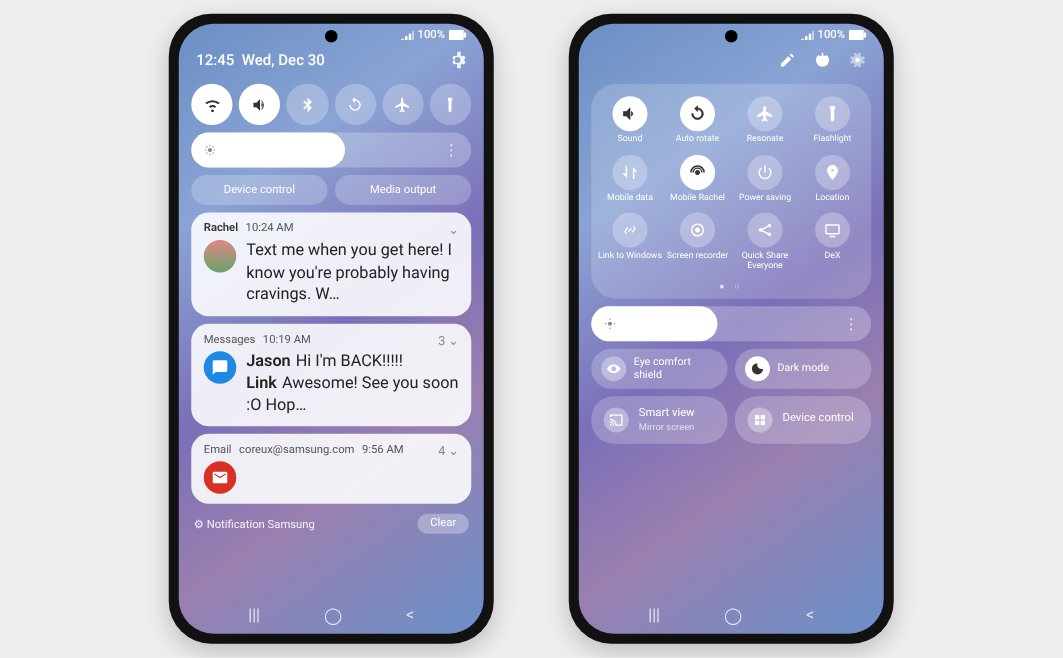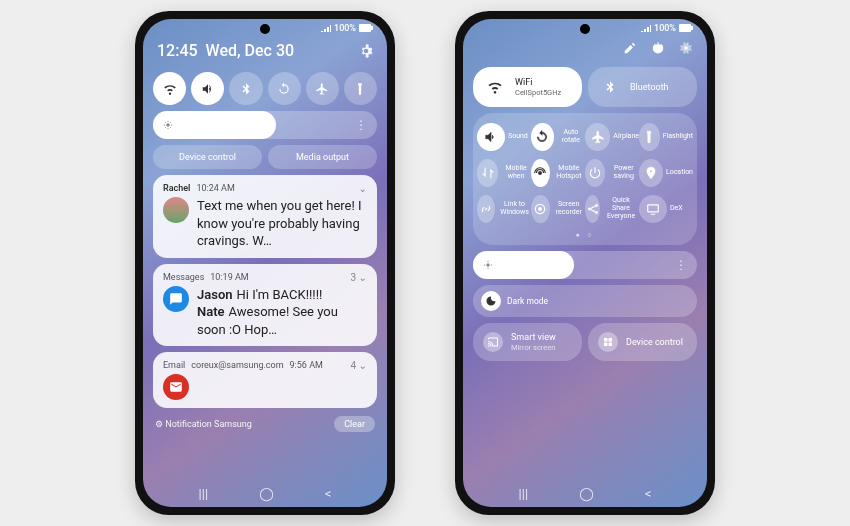--- a/index.html
+++ b/index.html
@@ -3,21 +3,21 @@
 <meta charset="utf-8">
 <style>
 *{box-sizing:border-box;margin:0;padding:0;font-family:-apple-system,BlinkMacSystemFont,"Segoe UI",Roboto,sans-serif}
 body{background:#eee;width:850px;height:526px;display:flex;justify-content:center;align-items:center;gap:60px}
 .phone{width:260px;height:504px;background:#111;border-radius:34px;padding:8px;position:relative;box-shadow:0 6px 20px rgba(0,0,0,.2)}
 .screen{width:100%;height:100%;border-radius:28px;overflow:hidden;position:relative;background:linear-gradient(145deg,#6b8fc4 0%,#8aa3d4 25%,#7b6fb8 50%,#9a7fb0 70%,#6a90c8 100%)}
 .cam{position:absolute;top:5px;left:50%;transform:translateX(-50%);width:10px;height:10px;background:#000;border-radius:50%;z-index:10}
 .status{display:flex;justify-content:flex-end;align-items:center;gap:3px;padding:4px 14px 2px;font-size:9px;color:#fff;font-weight:500}
 .content{padding:0 10px}
 .hdr{display:flex;justify-content:space-between;align-items:center;padding:6px 4px}
-.time-date{font-size:16px;color:#fff;font-weight:500}
+.time-date{font-size:12px;color:#fff;font-weight:500}
 .hdr-icons{display:flex;gap:14px}
 .ic{width:14px;height:14px;display:flex;align-items:center;justify-content:center}
 .tog-row{display:flex;gap:5px;margin:6px 0}
 .tog{flex:1;aspect-ratio:1;border-radius:50%;display:flex;align-items:center;justify-content:center;background:rgba(255,255,255,.25)}
 .tog.on{background:#fff}
 .tog svg{width:14px;height:14px}
 .slider{background:rgba(255,255,255,.25);border-radius:16px;height:28px;display:flex;align-items:center;position:relative;margin:6px 0}
 .slider-fill{background:#fff;border-radius:16px;height:100%;display:flex;align-items:center;padding-left:10px}
 .slider-dots{position:absolute;right:10px;color:rgba(255,255,255,.8);font-size:12px}
 .btn-row{display:flex;gap:6px;margin:6px 0}
@@ -37,21 +37,21 @@
 .qs-row{display:flex;gap:6px;margin:6px 0}
 .qs-tile{flex:1;background:rgba(255,255,255,.22);border-radius:18px;padding:8px 10px;display:flex;align-items:center;gap:8px}
 .qs-tile.on{background:#fff}
 .qs-ic{width:24px;height:24px;border-radius:50%;display:flex;align-items:center;justify-content:center;flex-shrink:0}
 .qs-txt{font-size:9px;line-height:1.2}
 .qs-tile.on .qs-txt{color:#222}
 .qs-tile:not(.on) .qs-txt{color:#fff}
 .qs-sub{font-size:7.5px;opacity:.7}
 .grid-panel{background:rgba(255,255,255,.18);border-radius:20px;padding:10px 4px 6px;margin:6px 0}
 .grid-row{display:flex;justify-content:space-around;margin-bottom:8px}
-.grid-item{display:flex;flex-direction:row;align-items:center;gap:3px;width:25%}
+.grid-item{display:flex;flex-direction:column;align-items:center;gap:3px;width:25%}
 .grid-circ{width:28px;height:28px;border-radius:50%;background:rgba(255,255,255,.28);display:flex;align-items:center;justify-content:center}
 .grid-circ.on{background:#fff}
 .grid-lbl{font-size:7px;color:#fff;text-align:center;line-height:1.1}
 .dots-ind{text-align:center;font-size:7px;color:rgba(255,255,255,.7);letter-spacing:3px}
 .disp-row{display:flex;gap:6px;margin:6px 0}
 .disp-pill{flex:1;background:rgba(255,255,255,.22);border-radius:16px;padding:6px 8px;display:flex;align-items:center;gap:6px;font-size:8.5px;color:#fff}
 .disp-circ{width:20px;height:20px;border-radius:50%;background:rgba(255,255,255,.35);display:flex;align-items:center;justify-content:center;flex-shrink:0}
 .disp-circ.on{background:#fff}
 .bot-tile{flex:1;background:rgba(255,255,255,.22);border-radius:18px;padding:9px 10px;display:flex;align-items:center;gap:8px}
 .bot-txt{font-size:9px;color:#fff;line-height:1.2}
@@ -148,21 +148,21 @@
           </div>
     <div class="card-exp"><span>3</span>&nbsp;<span>⌄</span></div>
     <div class="notif-body">
      <div class="avatar" style="background:#1e88e5;display:flex;align-items:center;justify-content:center">
               <svg width="14" height="14" viewBox="0 0 24 24">
                 <path fill="#fff" d="M20 2H4a2 2 0 00-2 2v18l4-4h14a2 2 0 002-2V4a2 2 0 00-2-2z"></path>
               </svg>
             </div>
      <div class="notif-txt">
       <div><span class="sender">Jason</span><span>Hi I'm BACK!!!!!</span></div>
-      <div><span class="sender">Nate</span><span>Awesome! See you soon :O Hop…</span></div>
+      <div><span class="sender">Link</span><span>Awesome! See you soon :O Hop…</span></div>
      </div>
     </div>
    </div>
 
    <div class="card">
     <div class="card-hdr">
             <span>Email</span>
             <span>coreux@samsung.com</span>
             <span>9:56 AM</span>
           </div>
@@ -216,41 +216,20 @@
               </svg>
             </div>
      <div class="ic">
               <svg viewBox="0 0 24 24" width="14" height="14">
                 <circle cx="12" cy="12" r="3" fill="#fff"></circle>
                 <path fill="#fff" d="M19 12l3 2-1 3-3-1-2 2 1 3-3 1-2-3-2 3-3-1 1-3-2-2-3 1-1-3 3-2-3-2 1-3 3 1 2-2-1-3 3-1 2 3 2-3 3 1-1 3 2 2 3-1 1 3z" opacity=".5"></path>
               </svg>
             </div>
     </div>
    </div>
-   <div class="qs-row">
-    <div class="qs-tile on">
-     <div class="qs-ic">
-              <svg width="16" height="16" viewBox="0 0 24 24">
-                <path fill="#333" d="M12 18a2 2 0 110 4 2 2 0 010-4zm-5-4a8 8 0 0110 0l-2 2a5 5 0 00-6 0zM2 9a16 16 0 0120 0l-2 2a13 13 0 00-16 0z"></path>
-              </svg>
-            </div>
-     <div class="qs-txt">
-              <div>WiFi</div>
-              <div class="qs-sub">CellSpot5GHz</div>
-            </div>
-    </div>
-    <div class="qs-tile">
-     <div class="qs-ic">
-              <svg width="14" height="14" viewBox="0 0 24 24">
-                <path fill="#fff" d="M12 2l6 6-4 4 4 4-6 6V14l-4 4-2-2 5-4-5-4 2-2 4 4V2z"></path>
-              </svg>
-            </div>
-     <div class="qs-txt">Bluetooth</div>
-    </div>
-   </div>
    <div class="grid-panel">
     <div id="grid-rows">
             <div class="grid-row">
               <div class="grid-item">
      <div class="grid-circ on">
                   <svg width="14" height="14" viewBox="0 0 24 24" fill="#333" stroke="#333">
                     <path d="M3 9v6h4l5 5V4L7 9H3zm13 3a4 4 0 00-2-3v6a4 4 0 002-3z"></path>
                   </svg>
                 </div>
      <div class="grid-lbl">Sound</div>
@@ -262,48 +241,48 @@
                   </svg>
                 </div>
      <div class="grid-lbl">Auto rotate</div>
     </div>
               <div class="grid-item">
      <div class="grid-circ ">
                   <svg width="14" height="14" viewBox="0 0 24 24" fill="#fff" stroke="#fff">
                     <path d="M21 16v-2l-8-5V3.5a1.5 1.5 0 00-3 0V9l-8 5v2l8-2.5V19l-2 1.5V22l3.5-1 3.5 1v-1.5L13 19v-5.5z"></path>
                   </svg>
                 </div>
-     <div class="grid-lbl">Airplane</div>
+     <div class="grid-lbl">Resonate</div>
     </div>
               <div class="grid-item">
      <div class="grid-circ ">
                   <svg width="14" height="14" viewBox="0 0 24 24" fill="#fff" stroke="#fff">
                     <path d="M9 2h6v3l-1 2v13a2 2 0 01-4 0V7L9 5V2z"></path>
                   </svg>
                 </div>
      <div class="grid-lbl">Flashlight</div>
     </div>
             </div>
             <div class="grid-row">
               <div class="grid-item">
      <div class="grid-circ ">
                   <svg width="14" height="14" viewBox="0 0 24 24" fill="#fff" stroke="#fff">
                     <path d="M7 3v14l-4-4M17 21V7l4 4" stroke-width="2" fill="none"></path>
                   </svg>
                 </div>
-     <div class="grid-lbl">Mobile when</div>
+     <div class="grid-lbl">Mobile data</div>
     </div>
               <div class="grid-item">
      <div class="grid-circ on">
                   <svg width="14" height="14" viewBox="0 0 24 24" fill="#333" stroke="#333">
                     <circle cx="12" cy="12" r="3"></circle>
                     <path d="M6 12a6 6 0 0112 0M3 12a9 9 0 0118 0" fill="none" stroke-width="2"></path>
                   </svg>
                 </div>
-     <div class="grid-lbl">Mobile Hotspot</div>
+     <div class="grid-lbl">Mobile Rachel</div>
     </div>
               <div class="grid-item">
      <div class="grid-circ ">
                   <svg width="14" height="14" viewBox="0 0 24 24" fill="#fff" stroke="#fff">
                     <path d="M12 2v10M7 6a8 8 0 1010 0" fill="none" stroke-width="2"></path>
                   </svg>
                 </div>
      <div class="grid-lbl">Power saving</div>
     </div>
               <div class="grid-item">
@@ -361,20 +340,28 @@
     <div class="slider-fill" style="width:45%">
             <svg width="10" height="10" viewBox="0 0 24 24">
               <circle cx="12" cy="12" r="4" fill="#888"></circle>
               <path stroke="#888" stroke-width="2" d="M12 2v3M12 19v3M2 12h3M19 12h3"></path>
             </svg>
           </div>
     <div class="slider-dots">⋮</div>
    </div>
    <div class="disp-row">
     <div class="disp-pill">
+     <div class="disp-circ">
+              <svg width="12" height="12" viewBox="0 0 24 24">
+                <path fill="#fff" d="M12 5C7 5 3 8 1 12c2 4 6 7 11 7s9-3 11-7c-2-4-6-7-11-7zm0 11a4 4 0 110-8 4 4 0 010 8z"></path>
+              </svg>
+            </div>
+     <span>Eye comfort shield</span>
+    </div>
+    <div class="disp-pill">
      <div class="disp-circ on">
               <svg width="12" height="12" viewBox="0 0 24 24">
                 <path fill="#333" d="M12 3a9 9 0 109 9 7 7 0 01-9-9z"></path>
               </svg>
             </div>
      <span>Dark mode</span>
     </div>
    </div>
    <div class="qs-row">
     <div class="bot-tile">

